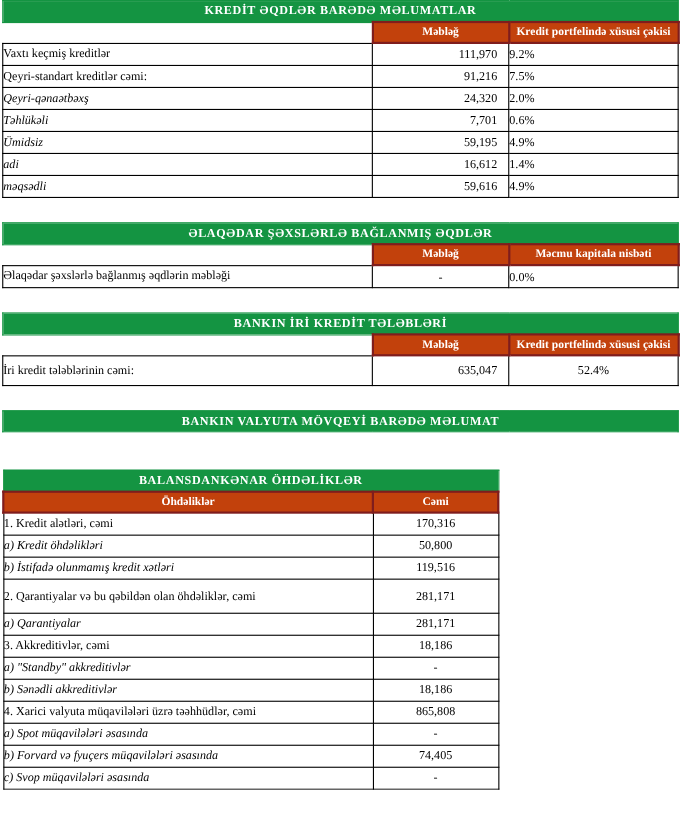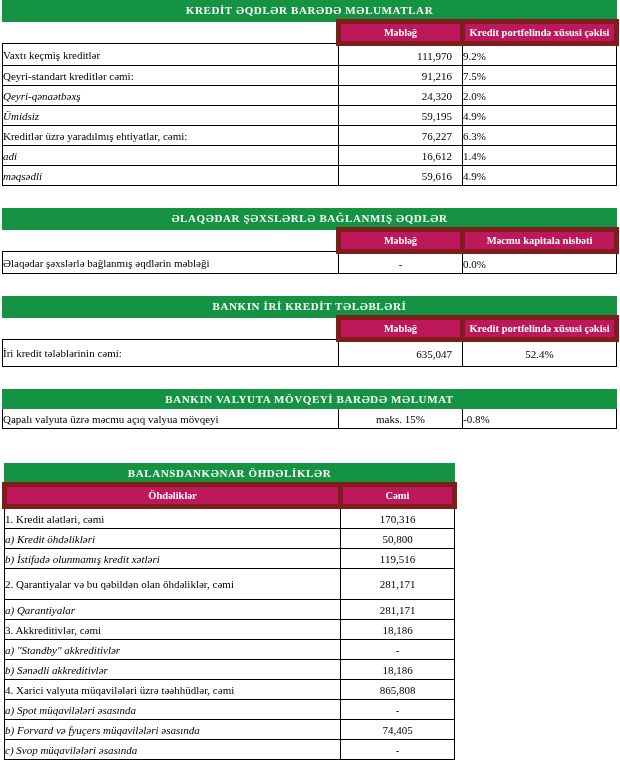--- a/index.html
+++ b/index.html
@@ -18,27 +18,27 @@
     color:#ffffff;
     font-weight:bold;
     text-align:center;
     letter-spacing:0.6px;
     font-size:11px;
     padding:3px 2px;
     border:1px solid #149442;
     font-variant:small-caps;
   }
   .sub-hdr td{
-    background:#be185d;
+    background:#c2410c;
     color:#ffffff;
     font-weight:bold;
     text-align:center;
     font-size:10.5px;
     padding:3px 2px;
-    border:5px solid #7f1d1d;
+    border:2px solid #7f1d1d;
   }
   .blank-cell{
     background:#ffffff !important;
     border:none !important;
   }
   td.cell{
     border:1px solid #000000;
     padding:2px 0;
     height:15px;
     vertical-align:middle;
@@ -78,30 +78,30 @@
       <td class="cell">Qeyri-standart kreditlər cəmi:</td>
       <td class="cell num">91,216</td>
       <td class="cell">7.5%</td>
     </tr>
     <tr>
       <td class="cell indent1">Qeyri-qənaətbəxş</td>
       <td class="cell num">24,320</td>
       <td class="cell">2.0%</td>
     </tr>
     <tr>
+      <td class="cell indent1">Təhlükəli</td>
+      <td class="cell num">7,701</td>
+      <td class="cell">0.6%</td>
+    </tr>
+    <tr>
       <td class="cell indent1">Ümidsiz</td>
       <td class="cell num">59,195</td>
       <td class="cell">4.9%</td>
     </tr>
     <tr>
-      <td class="cell">Kreditlər üzrə yaradılmış ehtiyatlar, cəmi:</td>
-      <td class="cell num">76,227</td>
-      <td class="cell">6.3%</td>
-    </tr>
-    <tr>
       <td class="cell indent1">adi</td>
       <td class="cell num">16,612</td>
       <td class="cell">1.4%</td>
     </tr>
     <tr>
       <td class="cell indent1">məqsədli</td>
       <td class="cell num">59,616</td>
       <td class="cell">4.9%</td>
     </tr>
   </tbody>
@@ -162,25 +162,20 @@
   <table class="tbl">
     <colgroup>
         <col style="width:336px">
         <col style="width:124px">
         <col style="width:154px">
       </colgroup>
     <tbody>
         <tr class="hdr-band">
       <td colspan="3">BANKIN VALYUTA MÖVQEYİ BARƏDƏ MƏLUMAT</td>
     </tr>
-    <tr>
-      <td class="cell">Qapalı valyuta üzrə məcmu açıq valyua mövqeyi</td>
-      <td class="cell numc">maks. 15%</td>
-      <td class="cell">-0.8%</td>
-    </tr>
   </tbody>
     </table>
 
   <div class="gap-lg" style="height:34px;"></div>
 
   <table class="tbl" style="width:450px;">
     <colgroup>
         <col style="width:336px">
         <col style="width:114px">
       </colgroup>

